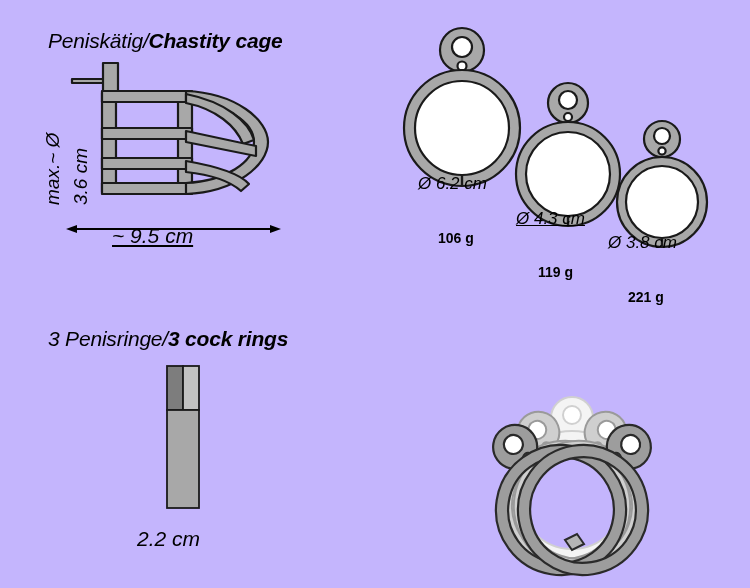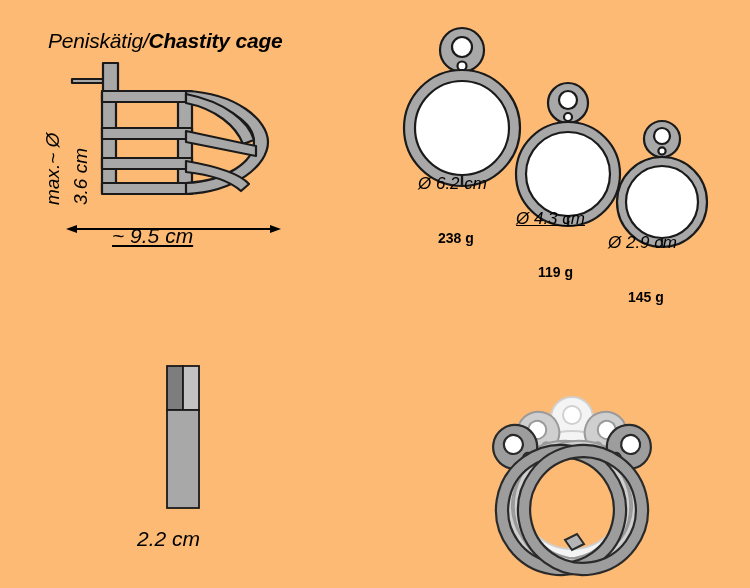--- a/index.html
+++ b/index.html
@@ -8,21 +8,21 @@
     background: #ffffff;
   }
   body {
     font-family: "Liberation Sans", sans-serif;
     color: #000000;
   }
   #page {
     position: relative;
     width: 750px;
     height: 588px;
-    background: #fdba74;
+    background: #c4b5fd;
     overflow: hidden;
   }
   .abs { position: absolute; }
 
   
   .heading {
     font-size: 21px;
     font-style: italic;
     white-space: nowrap;
     letter-spacing: -0.2px;
@@ -121,21 +121,21 @@
         <circle cx="67" cy="41" r="4.5" fill="#ffffff"></circle>
 
         <circle cx="67" cy="103" r="58" fill="#a8a8a8"></circle>
         <circle cx="67" cy="103" r="47" fill="#ffffff"></circle>
 
         <line x1="67" y1="150" x2="67" y2="161" stroke-width="2.4"></line>
       </g>
     </svg>
   </div>
   <div class="abs dim-small" style="left:418px; top:174px;">Ø 6.2 cm</div>
-  <div class="abs weight-label" style="left:438px; top:230px;">238 g</div>
+  <div class="abs weight-label" style="left:438px; top:230px;">106 g</div>
 
   <div class="abs" style="left:508px; top:80px;">
     <svg width="120" height="150" viewBox="0 0 120 150">
       <g stroke="#1a1a1a" stroke-width="2.2" stroke-linejoin="round">
         <circle cx="60" cy="23" r="20" fill="#a8a8a8"></circle>
         <circle cx="60" cy="20" r="9" fill="#ffffff"></circle>
         <circle cx="60" cy="37" r="4" fill="#ffffff"></circle>
         <circle cx="60" cy="94" r="52" fill="#a8a8a8"></circle>
         <circle cx="60" cy="94" r="42" fill="#ffffff"></circle>
         <line x1="60" y1="135" x2="60" y2="146" stroke-width="2.4"></line>
@@ -150,23 +150,26 @@
       <g stroke="#1a1a1a" stroke-width="2.2" stroke-linejoin="round">
         <circle cx="54" cy="21" r="18" fill="#a8a8a8"></circle>
         <circle cx="54" cy="18" r="8" fill="#ffffff"></circle>
         <circle cx="54" cy="33" r="3.6" fill="#ffffff"></circle>
         <circle cx="54" cy="84" r="45" fill="#a8a8a8"></circle>
         <circle cx="54" cy="84" r="36" fill="#ffffff"></circle>
         <line x1="54" y1="120" x2="54" y2="129" stroke-width="2.4"></line>
       </g>
     </svg>
   </div>
-  <div class="abs dim-small" style="left:608px; top:233px;">Ø 2.9 cm</div>
-  <div class="abs weight-label" style="left:628px; top:289px;">145 g</div>
-
+  <div class="abs dim-small" style="left:608px; top:233px;">Ø 3.8 cm</div>
+  <div class="abs weight-label" style="left:628px; top:289px;">221 g</div>
+
+  <div class="abs heading" style="left:48px; top:327px;">
+    <span class="de">3 Penisringe/</span><span class="en">3 cock rings</span>
+  </div>
 
   <div class="abs" style="left:162px; top:364px;">
     <svg width="46" height="146" viewBox="0 0 46 146">
       <g stroke="#1a1a1a" stroke-width="1.8" stroke-linejoin="miter">
 
         <rect x="5" y="2" width="16" height="44" fill="#7d7d7d"></rect>
 
         <rect x="21" y="2" width="16" height="44" fill="#c2c2c2"></rect>
 
         <rect x="5" y="46" width="32" height="98" fill="#a8a8a8"></rect>

